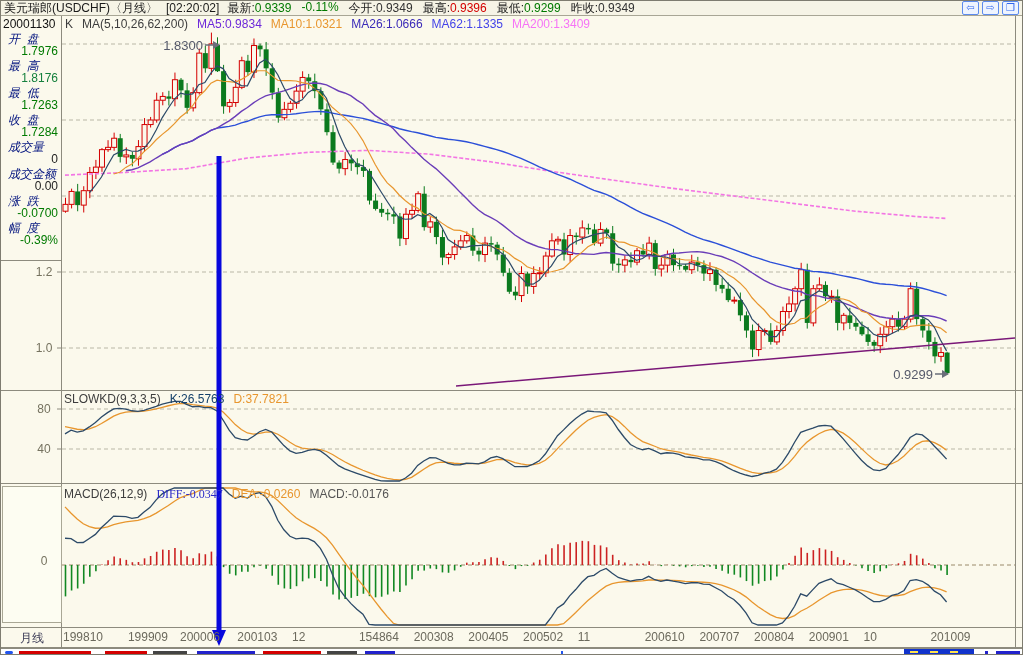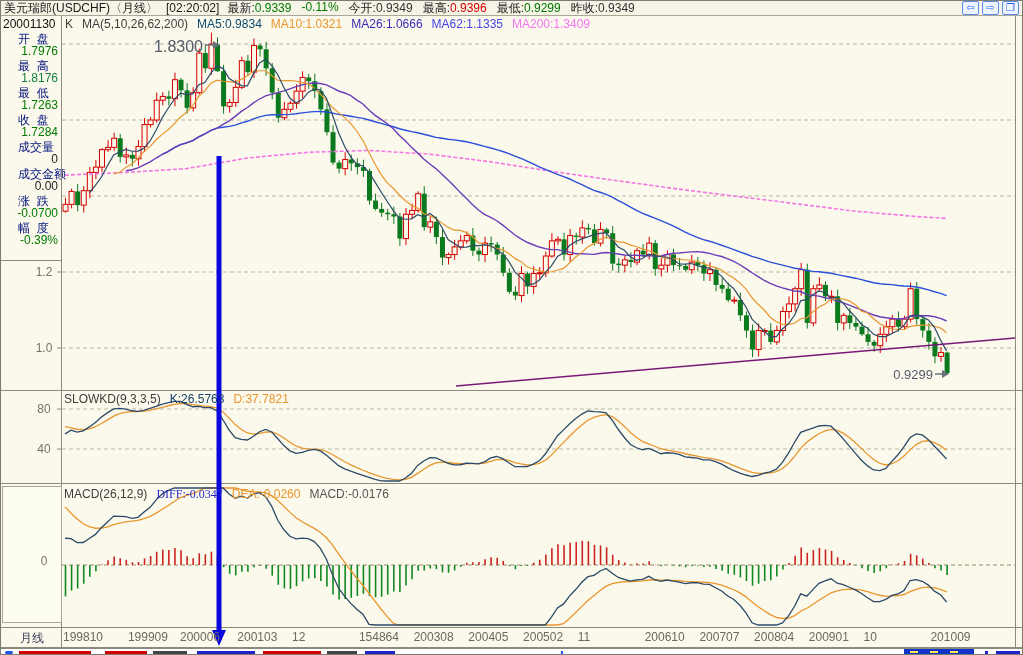--- a/index.html
+++ b/index.html
@@ -13,39 +13,39 @@
   #quote-fields{display:flex;margin-left:8px;}
   .qf{margin-right:10px;}
   .qlab{color:#222;}
   #window-buttons{position:absolute;right:3px;top:0;display:flex;gap:3px;}
   .winbtn{width:15px;height:12px;border:1px solid #5c8bee;background:#eef4ff;color:#2f66ee;
           font-size:10px;line-height:11px;text-align:center;border-radius:2px;cursor:pointer;}
   
   #date-box{position:absolute;left:2px;top:16px;width:58px;color:#111;}
   #info-rows{position:absolute;left:0;top:30px;width:60px;}
   .ipair{height:27px;}
-  .ilab{color:#00127e;padding-left:17px;height:13px;white-space:pre;}
+  .ilab{color:#00127e;padding-left:7px;height:13px;white-space:pre;font-style:italic;}
   .ival{text-align:right;padding-right:3px;height:14px;}
   
   .ylab{position:absolute;width:26px;text-align:center;color:#75725f;}
   .xtick{position:absolute;top:629px;color:#6b695c;white-space:nowrap;}
   #period-label{position:absolute;left:8px;top:629px;width:46px;text-align:center;color:#3a3a55;}
   
   .phead{position:absolute;display:flex;gap:9px;white-space:nowrap;}
   #main-header{left:64px;top:16px;}
   #ma-legend{display:flex;gap:9px;}
   #kd-header{left:63px;top:391px;}
   #macd-header{left:63px;top:486px;}
   .hname{color:#3d3d3d;}
   .c-k{color:#14406a;}
   .c-d{color:#e8962e;}
   .c-diff{color:#2a2ac8;font-family:Liberation Serif, serif;}
   .c-macd{color:#555;}
   
-  #peak-label{position:absolute;left:152px;top:37px;width:50px;text-align:right;color:#55596a;font-size:16px;}
+  #peak-label{position:absolute;left:152px;top:37px;width:50px;text-align:right;color:#55596a;font-size:13px;}
   #low-label{position:absolute;left:872px;top:366px;width:60px;text-align:right;color:#55596a;font-size:13px;}
   
   #macd-left-box{position:absolute;left:1px;top:485px;width:58px;height:135px;background:#fdfdf2;border:1px solid #a9a795;}
   
   #statusbar{position:absolute;left:0;top:647px;width:100%;height:8px;background:#fff;border-top:1px solid #8d8b7e;}
   .sfrag{position:absolute;top:2px;height:3px;}
   #status-highlight-box{position:absolute;left:903px;top:0;width:70px;height:8px;background:#1133cc;}
   #status-highlight-box i{position:absolute;top:2px;width:8px;height:2px;background:#ffe34d;}
   #chart-svg{position:absolute;left:0;top:0;pointer-events:none;}
 </style>
@@ -605,21 +605,21 @@
       <g>
         <line x1="934" y1="373" x2="941" y2="373" stroke="#6a6e7a" stroke-width="1.5"></line>
         <polygon points="941,369 941,377 948,373" fill="#6a6e7a"></polygon>
       </g>
     </svg>
 
   <div id="main-header" class="phead">
     <span class="hname">K</span>
     <span class="hname">MA(5,10,26,62,200)</span>
     <span id="ma-legend">
-        <span style="color: #0c4a6e;">MA5:0.9834</span>
+        <span style="color: #6d28d9;">MA5:0.9834</span>
         <span style="color: rgb(232, 150, 46);">MA10:1.0321</span>
         <span style="color: rgb(58, 42, 184);">MA26:1.0666</span>
         <span style="color: rgb(67, 67, 232);">MA62:1.1335</span>
         <span style="color: rgb(246, 115, 246);">MA200:1.3409</span>
       </span>
   </div>
 
   <div id="kd-header" class="phead">
     <span class="hname">SLOWKD(9,3,3,5)</span>
     <span class="c-k">K:26.5763</span>

